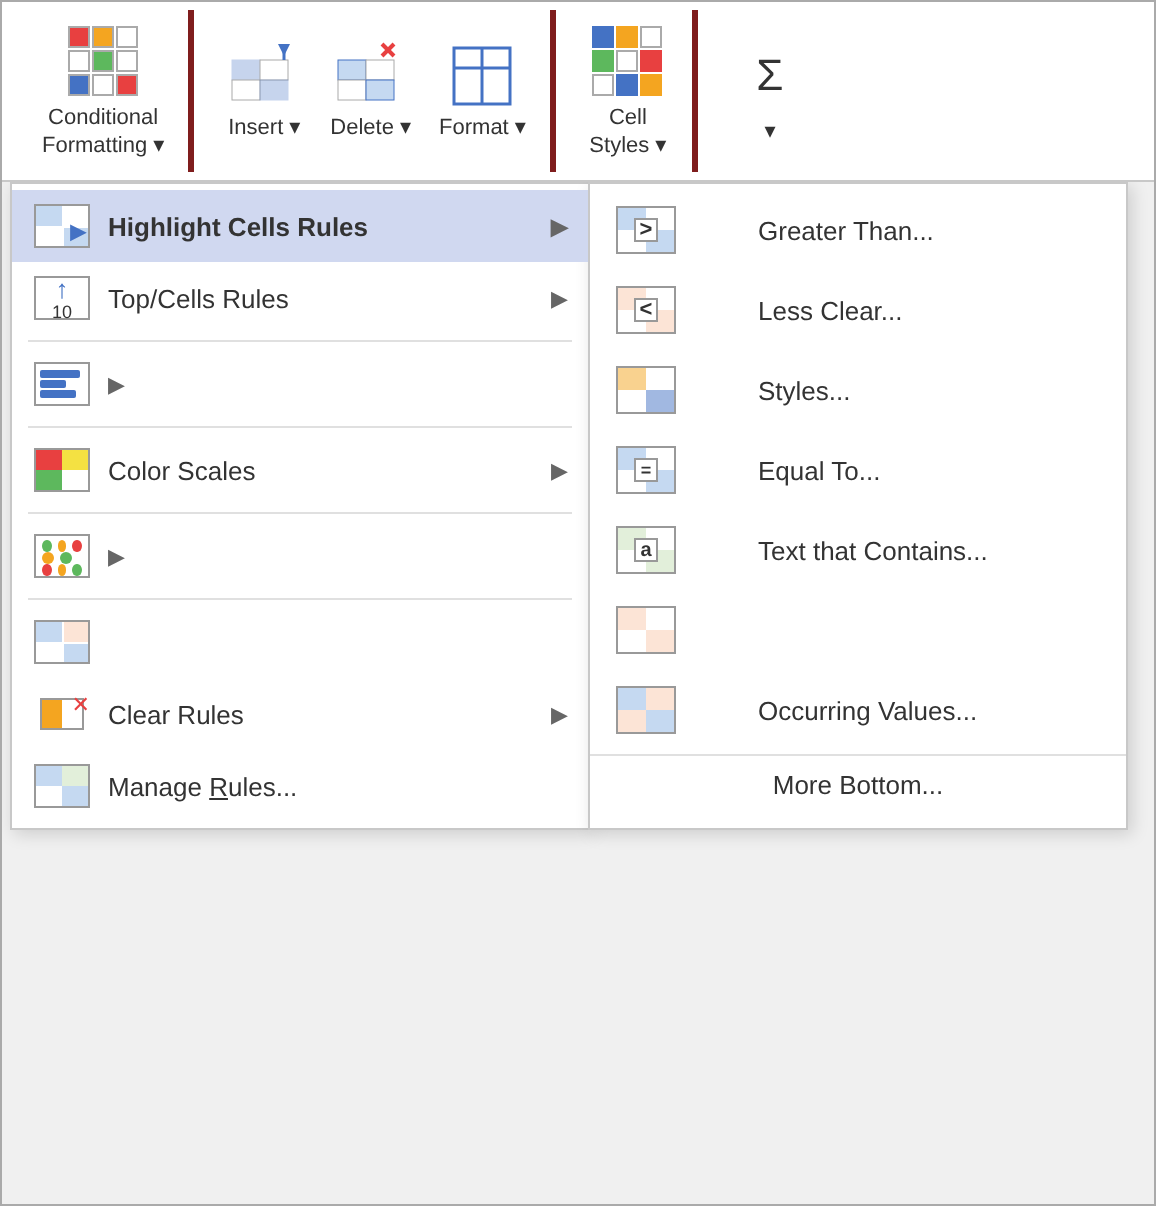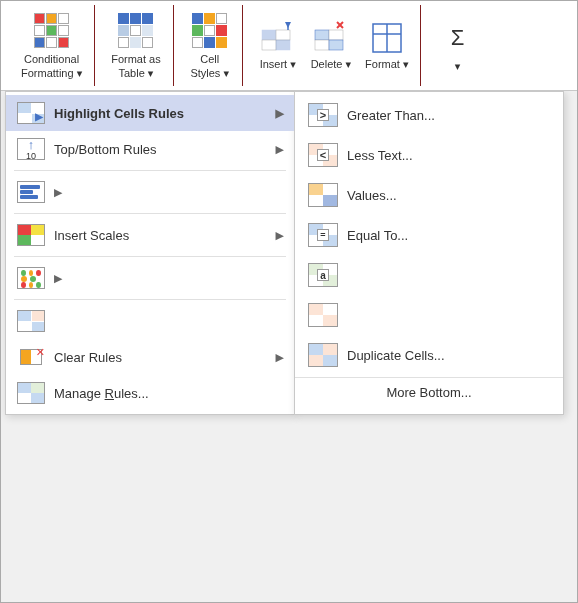--- a/index.html
+++ b/index.html
@@ -22,21 +22,21 @@
       gap: 4px;
       position: relative;
       z-index: 10;
     }
 
     .ribbon-group {
       display: flex;
       flex-direction: row;
       align-items: center;
       padding: 2px 6px;
-      border-right: 1px solid #7f1d1d;
+      border-right: 3px solid #7f1d1d;
       gap: 4px;
     }
 
     .ribbon-btn {
       display: flex;
       flex-direction: column;
       align-items: center;
       justify-content: center;
       cursor: pointer;
       padding: 4px 6px;
@@ -186,20 +186,21 @@
       width: 32px;
       height: 26px;
       display: flex;
       align-items: center;
       justify-content: center;
       flex-shrink: 0;
     }
 
     .sub-label {
       font-size: 13px;
+      margin-left: 32px;
     }
     .sub-label .ul { text-decoration: underline; }
 
     .more-rules {
       display: flex;
       align-items: center;
       justify-content: center;
       padding: 7px;
       cursor: pointer;
       color: #333;
@@ -551,38 +552,60 @@
               <div class="cf-b"></div>
                 <div class="cf-w"></div>
                 <div class="cf-r"></div>
             </div>
           </div>
         </div>
         <span style="font-size:11px;line-height:1.2;">Conditional<br>Formatting ▾</span>
       </div>
     </div>
 
-    <div class="ribbon-group">
-      <div class="ribbon-btn">
-        <div class="icon-area">
-          <div class="icon-fat">
-            <div class="fat-grid">
-              <div class="fat-h"></div>
-                <div class="fat-h"></div>
-                <div class="fat-h"></div>
-              <div class="fat-a"></div>
-                <div class="fat-w"></div>
-                <div class="fat-s"></div>
-              <div class="fat-w"></div>
-                <div class="fat-s"></div>
-                <div class="fat-w"></div>
-            </div>
-          </div>
-        </div>
-        <span style="font-size:11px;line-height:1.2;">Format as<br>Table ▾</span>
+
+    <div class="ribbon-group" style="flex-direction:row;gap:2px;">
+
+      <div class="ribbon-btn" style="min-width:50px;">
+        <div class="icon-area" style="width:36px;height:36px;">
+          <svg width="36" height="36" viewBox="0 0 36 36">
+            <rect x="2" y="10" width="14" height="10" fill="#4472c4" opacity="0.3" stroke="#4472c4" stroke-width="0.5"></rect>
+            <rect x="2" y="20" width="14" height="10" fill="#fff" stroke="#aaa" stroke-width="0.5"></rect>
+            <rect x="16" y="10" width="14" height="10" fill="#fff" stroke="#aaa" stroke-width="0.5"></rect>
+            <rect x="16" y="20" width="14" height="10" fill="#4472c4" opacity="0.3" stroke="#4472c4" stroke-width="0.5"></rect>
+            <polygon points="25,2 31,2 28,8" fill="#4472c4"></polygon>
+            <line x1="28" y1="2" x2="28" y2="10" stroke="#4472c4" stroke-width="1.5"></line>
+          </svg>
+        </div>
+        <span style="font-size:11px;">Insert ▾</span>
+      </div>
+
+      <div class="ribbon-btn" style="min-width:50px;">
+        <div class="icon-area" style="width:36px;height:36px;">
+          <svg width="36" height="36" viewBox="0 0 36 36">
+            <rect x="2" y="10" width="14" height="10" fill="#c5d9f1" stroke="#4472c4" stroke-width="0.5"></rect>
+            <rect x="2" y="20" width="14" height="10" fill="#fff" stroke="#aaa" stroke-width="0.5"></rect>
+            <rect x="16" y="10" width="14" height="10" fill="#fff" stroke="#aaa" stroke-width="0.5"></rect>
+            <rect x="16" y="20" width="14" height="10" fill="#c5d9f1" stroke="#4472c4" stroke-width="0.5"></rect>
+            <line x1="24" y1="2" x2="30" y2="8" stroke="#e84040" stroke-width="2"></line>
+            <line x1="30" y1="2" x2="24" y2="8" stroke="#e84040" stroke-width="2"></line>
+          </svg>
+        </div>
+        <span style="font-size:11px;">Delete ▾</span>
+      </div>
+
+      <div class="ribbon-btn" style="min-width:50px;">
+        <div class="icon-area" style="width:36px;height:36px;">
+          <svg width="36" height="36" viewBox="0 0 36 36">
+            <rect x="4" y="4" width="28" height="28" fill="none" stroke="#4472c4" stroke-width="1.5"></rect>
+            <line x1="4" y1="14" x2="32" y2="14" stroke="#4472c4" stroke-width="1.5"></line>
+            <line x1="18" y1="4" x2="18" y2="32" stroke="#4472c4" stroke-width="1.5"></line>
+          </svg>
+        </div>
+        <span style="font-size:11px;">Format ▾</span>
       </div>
     </div>
 
     <div class="ribbon-group">
       <div class="ribbon-btn">
         <div class="icon-area">
           <div class="icon-cs">
             <div class="cs-grid">
               <div class="cs-c1"></div>
                 <div class="cs-c2"></div>
@@ -593,62 +616,20 @@
               <div class="cs-cw"></div>
                 <div class="cs-c1"></div>
                 <div class="cs-c2"></div>
             </div>
           </div>
         </div>
         <span style="font-size:11px;line-height:1.2;">Cell<br>Styles ▾</span>
       </div>
     </div>
 
-    <div class="ribbon-group" style="flex-direction:row;gap:2px;">
-
-      <div class="ribbon-btn" style="min-width:50px;">
-        <div class="icon-area" style="width:36px;height:36px;">
-          <svg width="36" height="36" viewBox="0 0 36 36">
-            <rect x="2" y="10" width="14" height="10" fill="#4472c4" opacity="0.3" stroke="#4472c4" stroke-width="0.5"></rect>
-            <rect x="2" y="20" width="14" height="10" fill="#fff" stroke="#aaa" stroke-width="0.5"></rect>
-            <rect x="16" y="10" width="14" height="10" fill="#fff" stroke="#aaa" stroke-width="0.5"></rect>
-            <rect x="16" y="20" width="14" height="10" fill="#4472c4" opacity="0.3" stroke="#4472c4" stroke-width="0.5"></rect>
-            <polygon points="25,2 31,2 28,8" fill="#4472c4"></polygon>
-            <line x1="28" y1="2" x2="28" y2="10" stroke="#4472c4" stroke-width="1.5"></line>
-          </svg>
-        </div>
-        <span style="font-size:11px;">Insert ▾</span>
-      </div>
-
-      <div class="ribbon-btn" style="min-width:50px;">
-        <div class="icon-area" style="width:36px;height:36px;">
-          <svg width="36" height="36" viewBox="0 0 36 36">
-            <rect x="2" y="10" width="14" height="10" fill="#c5d9f1" stroke="#4472c4" stroke-width="0.5"></rect>
-            <rect x="2" y="20" width="14" height="10" fill="#fff" stroke="#aaa" stroke-width="0.5"></rect>
-            <rect x="16" y="10" width="14" height="10" fill="#fff" stroke="#aaa" stroke-width="0.5"></rect>
-            <rect x="16" y="20" width="14" height="10" fill="#c5d9f1" stroke="#4472c4" stroke-width="0.5"></rect>
-            <line x1="24" y1="2" x2="30" y2="8" stroke="#e84040" stroke-width="2"></line>
-            <line x1="30" y1="2" x2="24" y2="8" stroke="#e84040" stroke-width="2"></line>
-          </svg>
-        </div>
-        <span style="font-size:11px;">Delete ▾</span>
-      </div>
-
-      <div class="ribbon-btn" style="min-width:50px;">
-        <div class="icon-area" style="width:36px;height:36px;">
-          <svg width="36" height="36" viewBox="0 0 36 36">
-            <rect x="4" y="4" width="28" height="28" fill="none" stroke="#4472c4" stroke-width="1.5"></rect>
-            <line x1="4" y1="14" x2="32" y2="14" stroke="#4472c4" stroke-width="1.5"></line>
-            <line x1="18" y1="4" x2="18" y2="32" stroke="#4472c4" stroke-width="1.5"></line>
-          </svg>
-        </div>
-        <span style="font-size:11px;">Format ▾</span>
-      </div>
-    </div>
-
     <div class="ribbon-group" style="border-right:none;">
       <div class="ribbon-btn" style="min-width:30px;">
         <div class="icon-area">
           <span style="font-size:22px;color:#333;">Σ</span>
         </div>
         <span style="font-size:11px;">▾</span>
       </div>
     </div>
   </div>
 
@@ -670,21 +651,21 @@
         <span class="menu-item-arrow">▶</span>
       </div>
 
       <div class="menu-item">
         <div class="menu-item-icon">
           <div class="icon-topbottom">
             <div class="tb-up">↑</div>
             <div class="tb-num">10</div>
           </div>
         </div>
-        <span class="menu-item-label">Top/Bottom Rules</span>
+        <span class="menu-item-label">Top/Cells Rules</span>
         <span class="menu-item-arrow">▶</span>
       </div>
 
       <div class="menu-divider"></div>
 
       <div class="menu-item">
         <div class="menu-item-icon">
           <div class="icon-databars">
             <div class="db-bar" style="width:90%"></div>
             <div class="db-bar" style="width:60%"></div>
@@ -698,21 +679,21 @@
 
       <div class="menu-item">
         <div class="menu-item-icon">
           <div class="icon-colorscales">
             <div class="cs-red"></div>
               <div class="cs-yel"></div>
             <div class="cs-grn"></div>
               <div class="cs-wht"></div>
           </div>
         </div>
-        <span class="menu-item-label">Insert Scales</span>
+        <span class="menu-item-label">Color Scales</span>
         <span class="menu-item-arrow">▶</span>
       </div>
 
       <div class="menu-divider"></div>
 
       <div class="menu-item">
         <div class="menu-item-icon">
           <div class="icon-iconsets">
             <div class="is-row">
                 <div class="is-dot is-d1"></div>
@@ -790,33 +771,33 @@
       <div class="sub-item">
         <div class="sub-icon">
           <div class="sub-icon-lessthan">
             <div class="sl-tl"></div>
               <div class="sl-tr"></div>
             <div class="sl-bl"></div>
               <div class="sl-br"></div>
             <div class="sl-sym">&lt;</div>
           </div>
         </div>
-        <span class="sub-label">Less Text...</span>
+        <span class="sub-label">Less Clear...</span>
       </div>
 
       <div class="sub-item">
         <div class="sub-icon">
           <div class="sub-icon-between">
             <div class="sb-tl"></div>
               <div class="sb-tr"></div>
             <div class="sb-bl"></div>
               <div class="sb-br"></div>
           </div>
         </div>
-        <span class="sub-label">Values...</span>
+        <span class="sub-label">Styles...</span>
       </div>
 
       <div class="sub-item">
         <div class="sub-icon">
           <div class="sub-icon-equalto">
             <div class="se-tl"></div>
               <div class="se-tr"></div>
             <div class="se-bl"></div>
               <div class="se-br"></div>
             <div class="se-sym">=</div>
@@ -828,20 +809,21 @@
       <div class="sub-item">
         <div class="sub-icon">
           <div class="sub-icon-textcontains">
             <div class="st-tl"></div>
               <div class="st-tr"></div>
             <div class="st-bl"></div>
               <div class="st-br"></div>
             <div class="st-sym">a</div>
           </div>
         </div>
+        <span class="sub-label">Text that Contains...</span>
       </div>
 
       <div class="sub-item">
         <div class="sub-icon">
           <div class="sub-icon-dateoccurring">
             <div class="sd-tl"></div>
               <div class="sd-tr"></div>
             <div class="sd-bl"></div>
               <div class="sd-br"></div>
           </div>
@@ -850,21 +832,21 @@
 
       <div class="sub-item">
         <div class="sub-icon">
           <div class="sub-icon-duplicate">
             <div class="sdu-tl"></div>
               <div class="sdu-tr"></div>
             <div class="sdu-bl"></div>
               <div class="sdu-br"></div>
           </div>
         </div>
-        <span class="sub-label">Duplicate Cells...</span>
+        <span class="sub-label">Occurring Values...</span>
       </div>
 
       <div class="more-rules">
         <span>More Bottom...</span>
       </div>
 
     </div>
   </div>
 </div>
 

